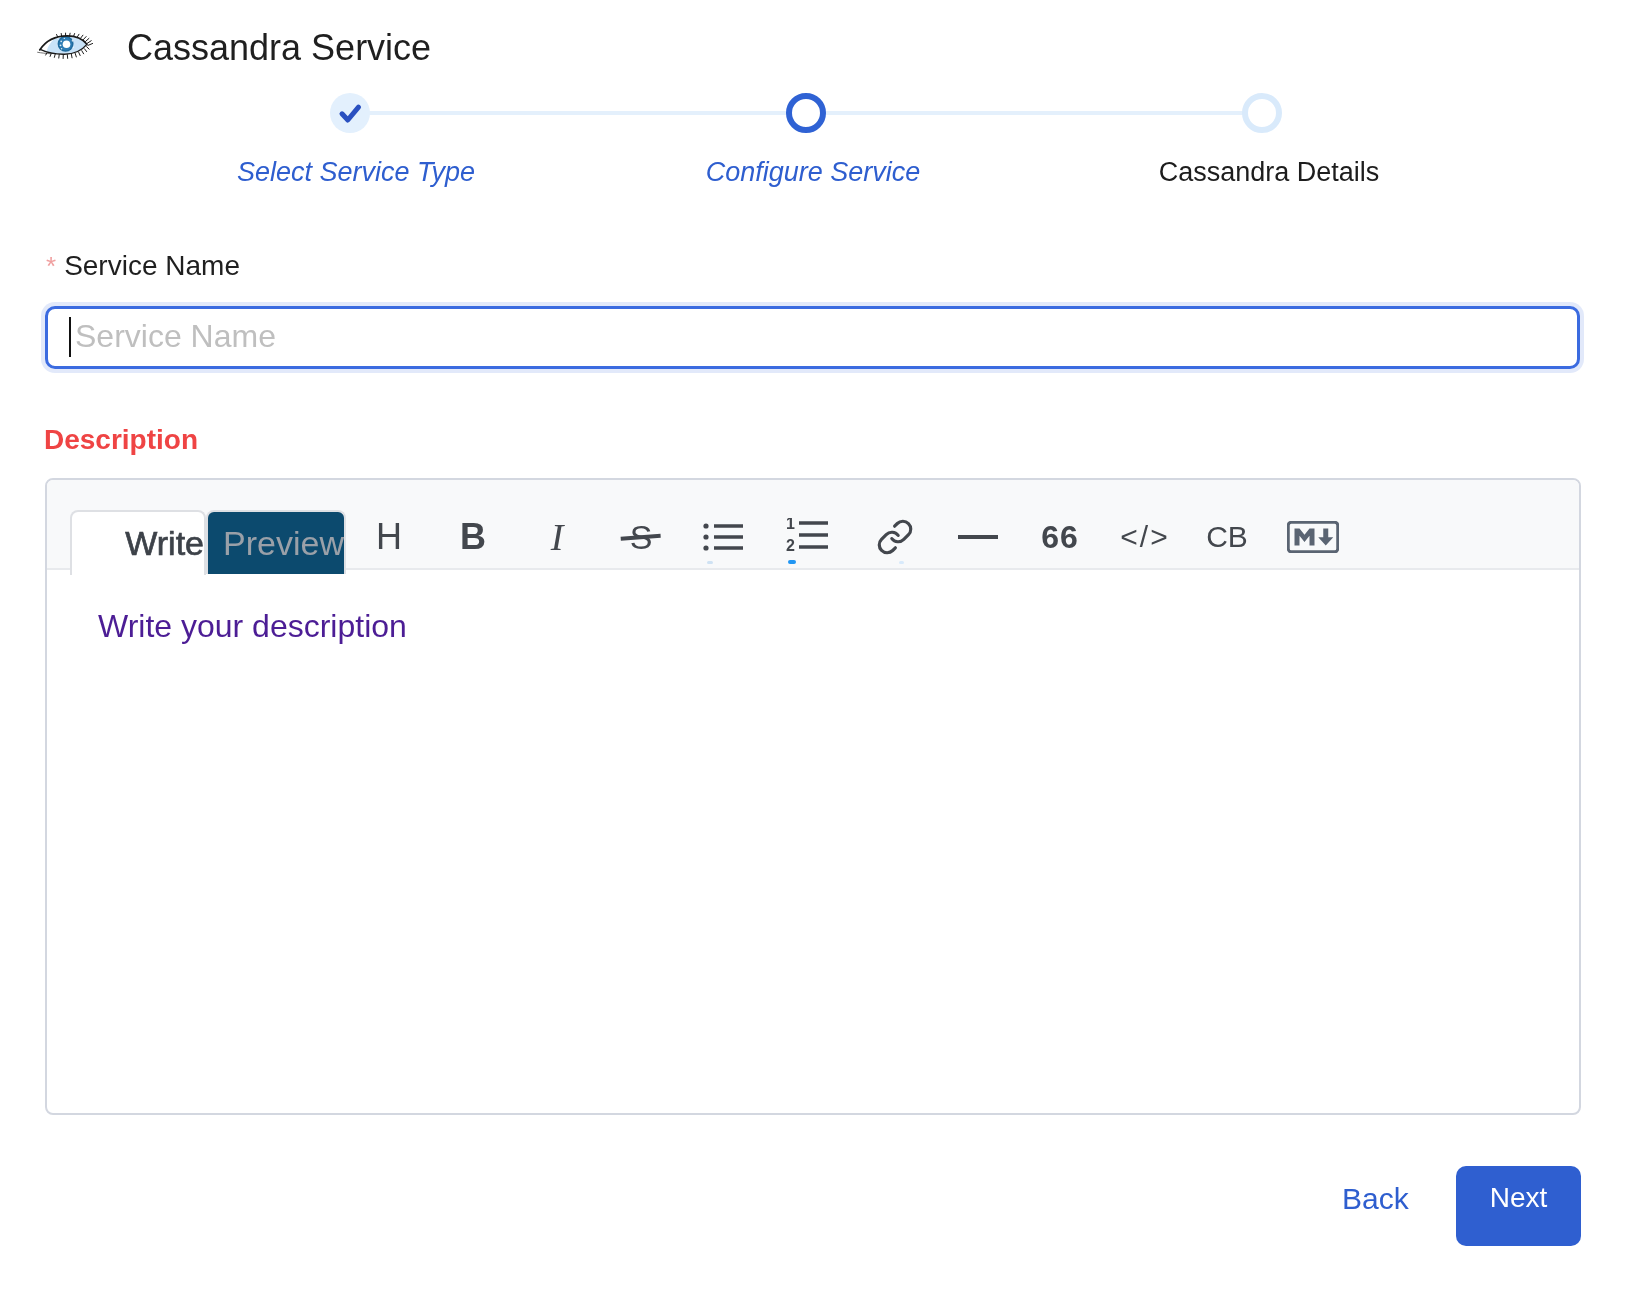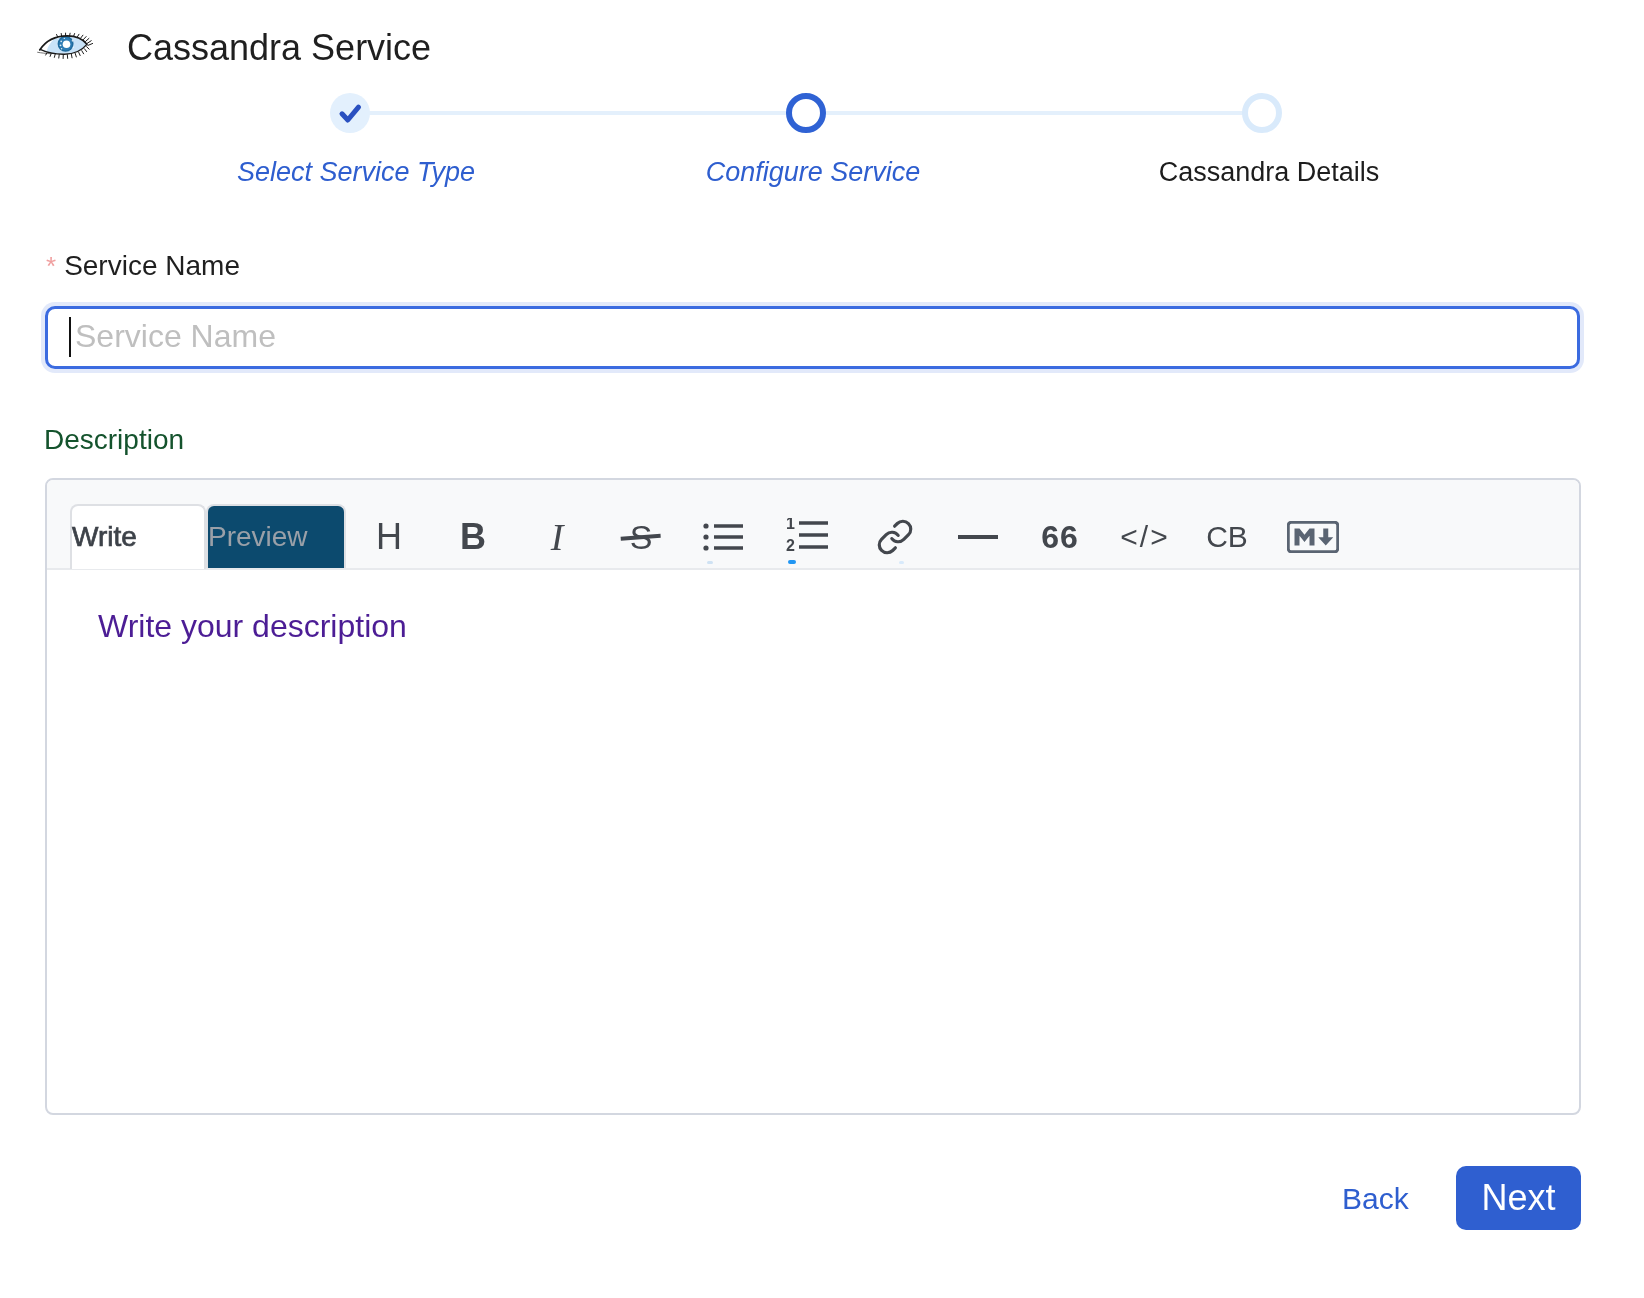--- a/index.html
+++ b/index.html
@@ -22,34 +22,34 @@
   
   #svclabel { left:46px; top:250px; font-size:28px; color:#1f1f1f;text-align:center; }
   #svclabel .req { color:#f0a0a0; font-size:26px; margin-right:8px; }
   #input1 { left:45px; top:306px; width:1535px; height:63px; background:#fff;
             border:3px solid #3b6be0; border-radius:10px;
             box-shadow:0 0 0 4px rgba(59,107,224,0.15); }
   #caret { left:69px; top:317px; width:2px; height:40px; background:#111; }
   #ph1 { left:75px; top:318px; font-size:32px; color:#bfbfbf; }
 
   
-  #desclabel { left:44px; top:424px; font-size:28px; color:#14532d; }
+  #desclabel { left:44px; top:424px; font-size:28px; color:#ef4444;font-weight:bold; }
   #editor { left:45px; top:478px; width:1536px; height:637px; border:2px solid #d3d7e0; border-radius:8px; background:#fff; }
   #toolbar { left:0; top:0; width:100%; height:90px; background:#f8f9fa; border-bottom:2px solid #e8eaed; border-radius:6px 6px 0 0; }
-  .tab { top:24px; height:65px; font-size:28px; text-align:left; line-height:62px; border-radius:8px 8px 0 0; }
+  .tab { top:30px; height:65px; font-size:34px; text-align:right; line-height:62px; border-radius:8px 8px 0 0; }
   #tabw { left:23px; width:136px; background:#fff; border:2px solid #dee0e4; border-bottom:none; color:#3d4249; font-weight:400; -webkit-text-stroke:0.7px #3d4249; z-index:3; }
   #tabp { left:159px; width:140px; background:#0c4a6e; border:2px solid #dee0e4; border-bottom:none; color:#9aa0a8; z-index:2; height:64px; }
 
   .ticon { top:13px; height:88px; display:flex; align-items:center; justify-content:center; transform:translateX(-50%); color:#43474d; }
   #phbody { left:51px; top:128px; font-size:32px; color:#4c1d95; }
 
   
   #back { left:1342px; top:1182px; font-size:30px; color:#2e5ecf; }
-  #next { left:1456px; top:1166px; width:125px; height:64px; background:#2f5fd0; border-radius:10px;
-          color:#fff; font-size:36px; text-align:center; line-height:64px; }
+  #next { left:1456px; top:1166px; width:125px; height:80px; background:#2f5fd0; border-radius:10px;
+          color:#fff; font-size:28px; text-align:center; line-height:64px; }
 </style>
 </head>
 <body>
 
   <svg class="abs" id="logo" style="left:27px; top:22px;" width="76" height="52" viewBox="0 0 65 45">
     <path d="M11 23.7 C16 16.5, 25 12.3, 35 12.4 C43 12.5, 48.5 15.2, 51.3 19.6 C47.5 24.5, 40 27.6, 31.5 27.4 C23.5 27.2, 15.5 25.8, 11 23.7 Z" fill="#c9e3f8"></path>
     <path d="M11 23.7 C14 19.5, 18 16.2, 23 14.6 C19.5 18.5, 17.5 21.5, 16.8 24.9 C14.5 24.6, 12.5 24.2, 11 23.7 Z" fill="#fff"></path>
     <circle cx="33" cy="18.9" r="6.9" fill="#1f6b9e"></circle>
     <circle cx="33" cy="18.9" r="5.6" fill="#2e7cb4"></circle>
     <circle cx="33.8" cy="19.3" r="3.3" fill="#ffffff"></circle>

